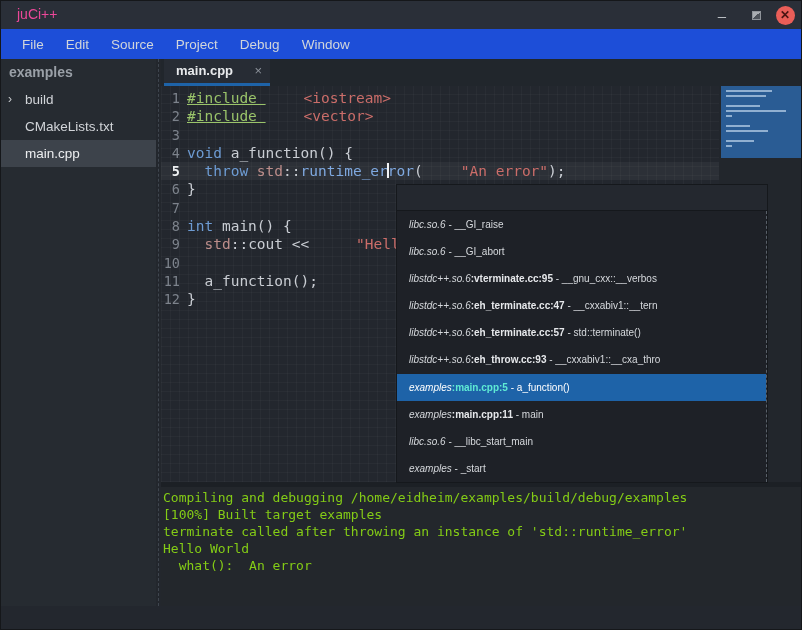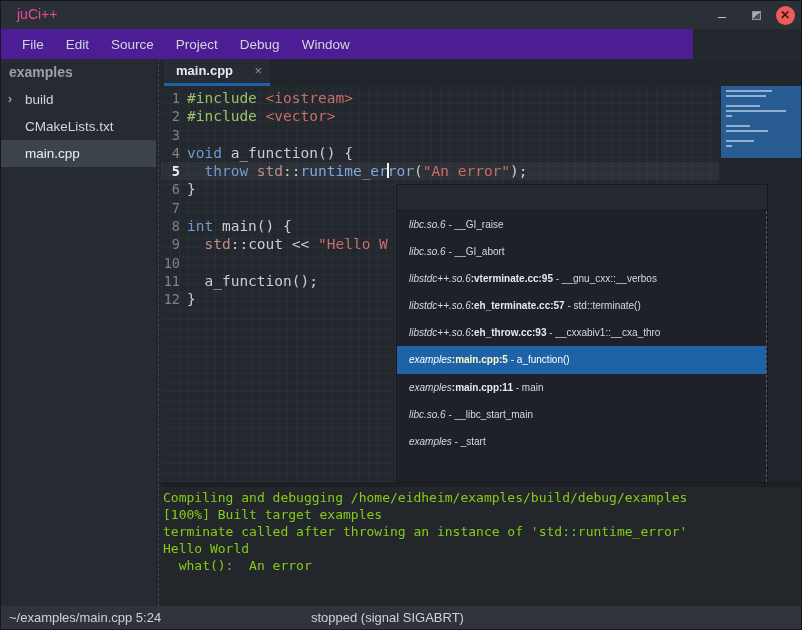--- a/index.html
+++ b/index.html
@@ -13,21 +13,21 @@
   
   .titlebar { position:absolute; left:0; top:0; width:802px; height:28px; background:#2a2f38; }
   .title { position:absolute; left:16px; right:0; top:5px; text-align:left; font-size:14px; color:#ec4899; }
   .winbtn { position:absolute; top:0; height:28px; display:flex; align-items:center; justify-content:center; }
   .btn-min { left:708px; width:26px; color:#b9bdc2; font-size:15px; }
   .btn-restore { left:742px; width:26px; }
   .btn-restore .sq { width:9px; height:9px; background:linear-gradient(135deg,#a9adb2 0 50%,#4d525a 50% 100%); border:1px solid #8f949a; }
   .btn-close { left:773px; width:22px; }
   .btn-close .circ { width:19px; height:19px; border-radius:50%; background:#ea5e58; color:#4a1412; font-size:12px; font-weight:bold; display:flex; align-items:center; justify-content:center; }
   
-  .menubar { position:absolute; left:0; top:28px; width:692px; height:30px; background:#4c1d95; display:flex; align-items:center; padding-left:10px; }
+  .menubar { position:absolute; left:0; top:28px; width:802px; height:30px; background:#1d4ed8; display:flex; align-items:center; padding-left:10px; }
   .menu-item { font-size:13.5px; color:#d2d6da; padding:4px 11px; }
   
   .sidebar { position:absolute; left:0; top:58px; width:155px; height:547px; background:#262b31; }
   .sb-header { height:27px; line-height:27px; padding-left:8px; font-weight:bold; font-size:14px; color:#9aa0a7; }
   .sb-item { position:relative; height:27px; line-height:27px; padding-left:24px; font-size:13.5px; color:#d2d5d9; white-space:nowrap; }
   .sb-item.selected { background:#3d434b; color:#eceef0; }
   .sb-chevron { position:absolute; left:7px; top:0; font-size:12px; color:#c7cacd; }
   
   .vsep { position:absolute; left:155px; top:58px; width:5px; height:547px; background:#23272d; }
   .vsep::after { content:""; position:absolute; left:2px; top:0; bottom:0; border-left:1px dashed #3f464f; }
@@ -42,40 +42,40 @@
     background-color:#23272e;
     background-image:
       repeating-linear-gradient(0deg, rgba(255,255,255,0.028) 0 1px, transparent 1px 9px),
       repeating-linear-gradient(90deg, rgba(255,255,255,0.028) 0 1px, transparent 1px 9px);
   }
   .code-area { position:absolute; left:0; top:3px; width:100%; font-family:"DejaVu Sans Mono", monospace; font-size:14.5px; }
   .code-line { position:relative; height:18.3px; line-height:18.3px; white-space:pre; }
   .code-line.current { background:rgba(255,255,255,0.045); }
   .gutter-num { display:inline-block; width:26px; padding-right:7px; text-align:right; color:#7d838c; font-size:13.5px; }
   .code-line.current .gutter-num { color:#eef0f2; font-weight:bold; }
-  .tk-pp { color:#9ac46a; }
-  .tk-str { color:#cb6d69; }
+  .tk-pp { color:#9ac46a;text-decoration:underline; }
+  .tk-str { color:#cb6d69;margin-left:38px; }
   .tk-kw { color:#6d9bd3; }
   .tk-type { color:#7fa9e0; font-weight:normal; }
   .tk-ns { color:#bd8e8b; }
   .tk-def { color:#c9cdd3; }
   .caret { display:inline-block; width:2px; height:15px; background:#f2f4f6; vertical-align:-2px; margin:0 -1px; }
   
   .minimap { position:absolute; left:718px; top:85px; width:84px; height:396px; background:#22262c; }
   .mm-viewport { position:absolute; left:2px; top:0; width:80px; height:72px; background:#2a5c94; }
   .mm-line { position:absolute; left:5px; height:2px; background:rgba(215,232,250,0.6); }
   
   .popup { position:absolute; left:395px; top:183px; width:372px; height:299px; background:#1e2127; border:1px solid #15181c; }
   .popup-entry { height:26px; background:#24282f; border-bottom:1px solid #15181c; }
   .popup-list { position:relative; height:271px; border-right:1px dashed #596069; overflow:hidden; }
   .p-row { height:27.1px; line-height:27.1px; padding-left:12px; font-size:10px; color:#d6d9dd; white-space:nowrap; overflow:hidden; }
   .p-row .lib { font-style:italic; }
   .p-row .file { font-weight:bold; color:#e6e8eb; }
   .p-row.selected { background:#1e63a8; color:#ffffff; }
-  .p-row.selected .file { color:#fef9c3; }
+  .p-row.selected .file { color:#5eead4; }
   
   .terminal { position:absolute; left:160px; top:486px; width:642px; height:119px; background:#23272c; padding:2px 0 0 2px; }
   .term-line { font-family:"DejaVu Sans Mono", monospace; font-size:13px; line-height:17px; color:#84cc16; white-space:pre; }
   
   .statusbar { position:absolute; left:0; top:605px; width:802px; height:25px; background:#2f343c; }
   .status-left { position:absolute; left:8px; top:4px; font-size:13px; color:#ced2d6; }
   .status-center { position:absolute; left:310px; top:4px; font-size:13px; color:#ced2d6; }
 </style>
 </head>
 <body>
@@ -158,35 +158,32 @@
       <div class="mm-line" style="top:59px; width:6px;"></div>
     </div>
   </div>
 
   <div class="popup">
     <div class="popup-entry"></div>
     <div class="popup-list">
       <div class="p-row"><span class="lib">libc.so.6</span><span class="file"></span><span class="fn"> - __GI_raise</span></div>
       <div class="p-row"><span class="lib">libc.so.6</span><span class="file"></span><span class="fn"> - __GI_abort</span></div>
       <div class="p-row"><span class="lib">libstdc++.so.6</span><span class="file">:vterminate.cc:95</span><span class="fn"> - __gnu_cxx::__verbos</span></div>
+      <div class="p-row"><span class="lib">libstdc++.so.6</span><span class="file">:eh_terminate.cc:47</span><span class="fn"> - __cxxabiv1::__tern</span></div>
       <div class="p-row"><span class="lib">libstdc++.so.6</span><span class="file">:eh_terminate.cc:57</span><span class="fn"> - std::terminate()</span></div>
       <div class="p-row"><span class="lib">libstdc++.so.6</span><span class="file">:eh_throw.cc:93</span><span class="fn"> - __cxxabiv1::__cxa_thro</span></div>
       <div class="p-row selected"><span class="lib">examples</span><span class="file">:main.cpp:5</span><span class="fn"> - a_function()</span></div>
       <div class="p-row"><span class="lib">examples</span><span class="file">:main.cpp:11</span><span class="fn"> - main</span></div>
       <div class="p-row"><span class="lib">libc.so.6</span><span class="file"></span><span class="fn"> - __libc_start_main</span></div>
       <div class="p-row"><span class="lib">examples</span><span class="file"></span><span class="fn"> - _start</span></div>
     </div>
   </div>
 
   <div class="terminal">
     <div class="term-line">Compiling and debugging /home/eidheim/examples/build/debug/examples</div>
     <div class="term-line">[100%] Built target examples</div>
     <div class="term-line">terminate called after throwing an instance of 'std::runtime_error'</div>
     <div class="term-line">Hello World</div>
     <div class="term-line">  what():  An error</div>
   </div>
 
-  <div class="statusbar">
-    <span class="status-left">~/examples/main.cpp 5:24</span>
-    <span class="status-center">stopped (signal SIGABRT)</span>
-  </div>
 
 </div>
 
 </body></html>

